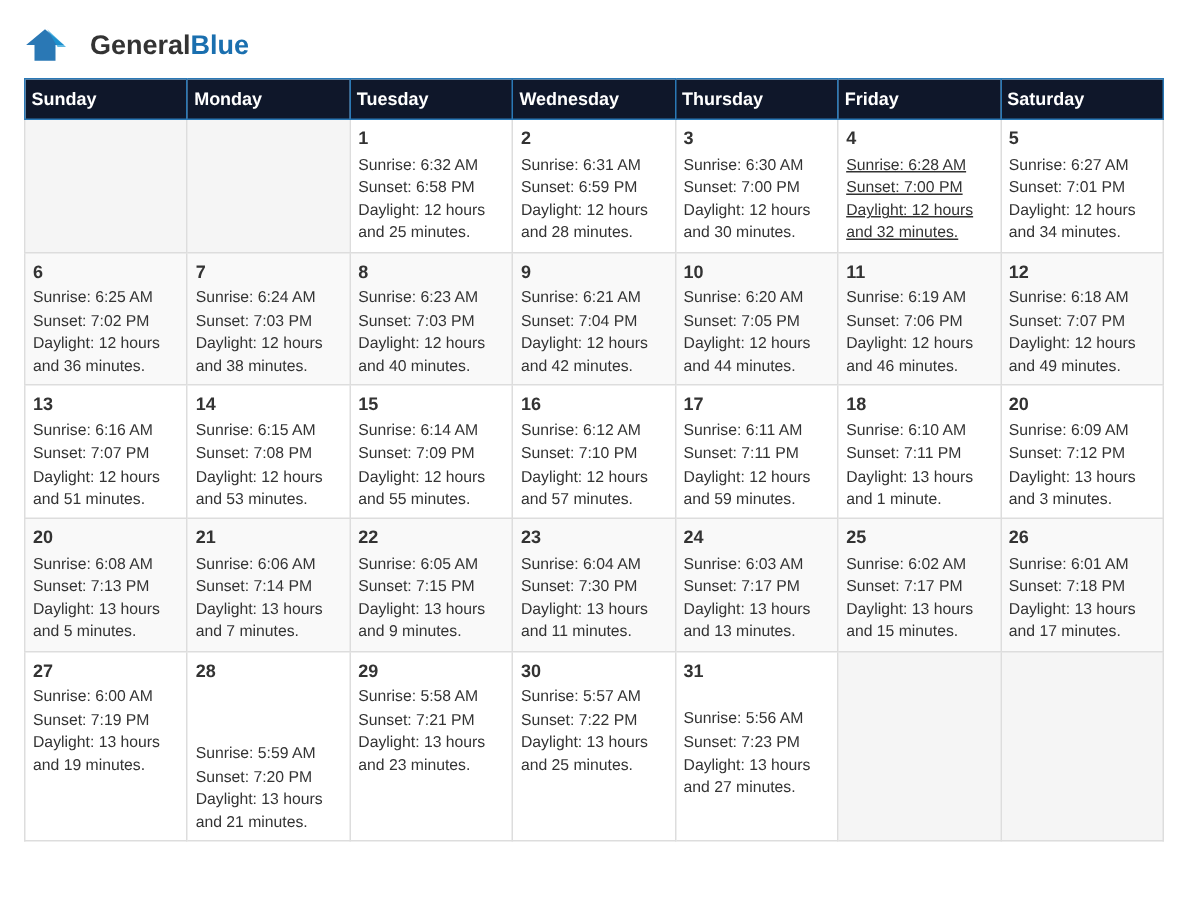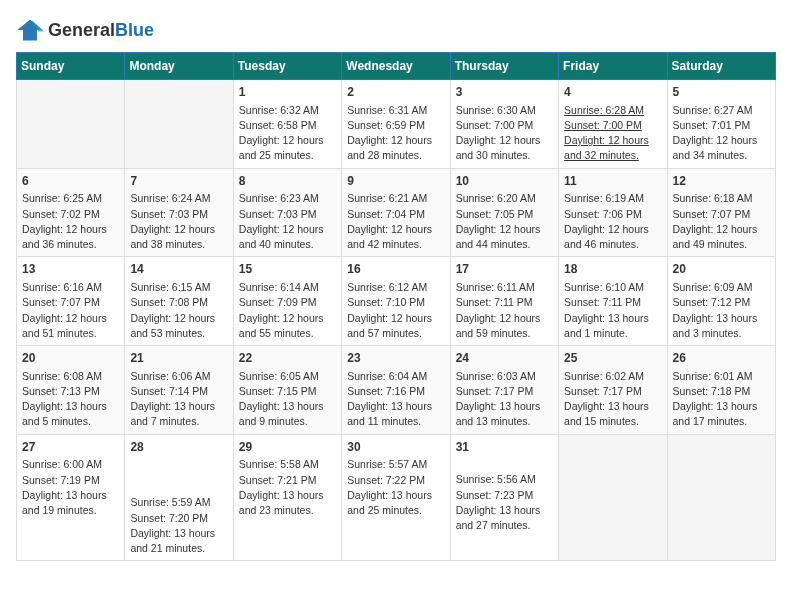--- a/index.html
+++ b/index.html
@@ -12,21 +12,21 @@
     }
     .header {
       display: flex;
       justify-content: space-between;
       align-items: flex-start;
       margin-bottom: 8px;
     }
     .logo {
       display: flex;
       align-items: center;
-      gap: 4px;
+      gap: 16px;
     }
     .logo-text-general {
       font-size: 18px;
       font-weight: bold;
       color: #333;
     }
     .logo-text-blue {
       font-size: 18px;
       font-weight: bold;
       color: #1a6faf;
@@ -46,21 +46,21 @@
     .location {
       font-size: 14px;
       color: #555;
     }
     .calendar {
       width: 100%;
       border-collapse: collapse;
       font-size: 11px;
     }
     .calendar thead tr {
-      background-color: #0f766e;
+      background-color: #0f172a;
     }
     .calendar thead th {
       color: #fff;
       padding: 6px 4px;
       text-align: left;
       font-weight: bold;
       font-size: 12px;
       border: 1px solid #2a78b5;
     }
     .calendar tbody tr {
@@ -262,21 +262,21 @@
         </td>
         <td>
           <span class="day-num">22</span>
           <div class="day-info" style="white-space: pre-line;">Sunrise: 6:05 AM
 Sunset: 7:15 PM
 Daylight: 13 hours and 9 minutes.</div>
         </td>
         <td>
           <span class="day-num">23</span>
           <div class="day-info" style="white-space: pre-line;">Sunrise: 6:04 AM
-Sunset: 7:16 PM
+Sunset: 7:30 PM
 Daylight: 13 hours and 11 minutes.</div>
         </td>
         <td>
           <span class="day-num">24</span>
           <div class="day-info" style="white-space: pre-line;">Sunrise: 6:03 AM
 Sunset: 7:17 PM
 Daylight: 13 hours and 13 minutes.</div>
         </td>
         <td>
           <span class="day-num">25</span>

